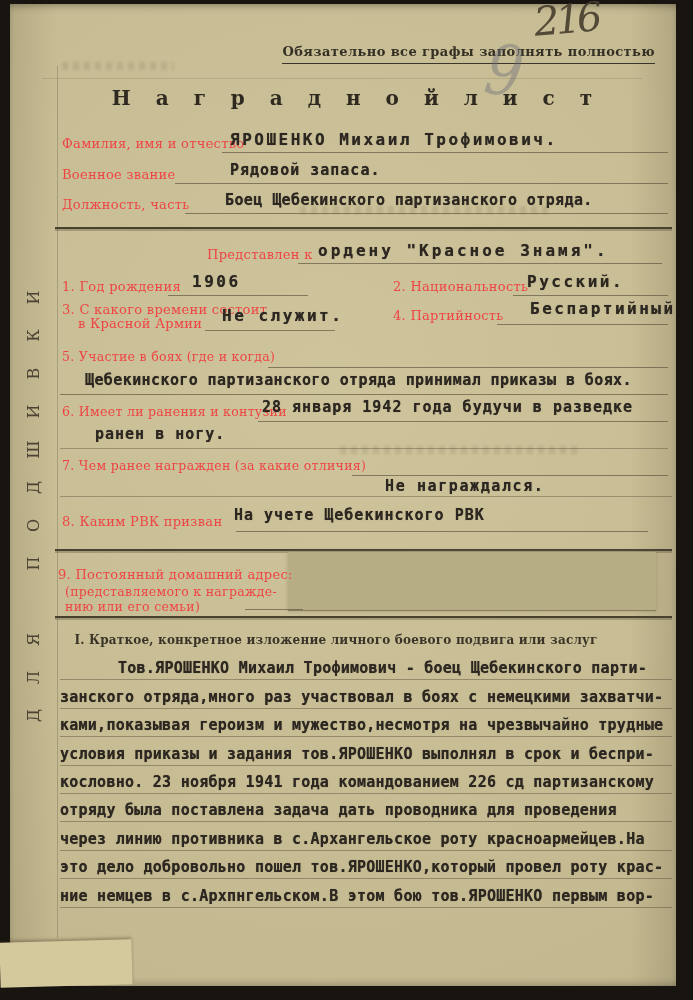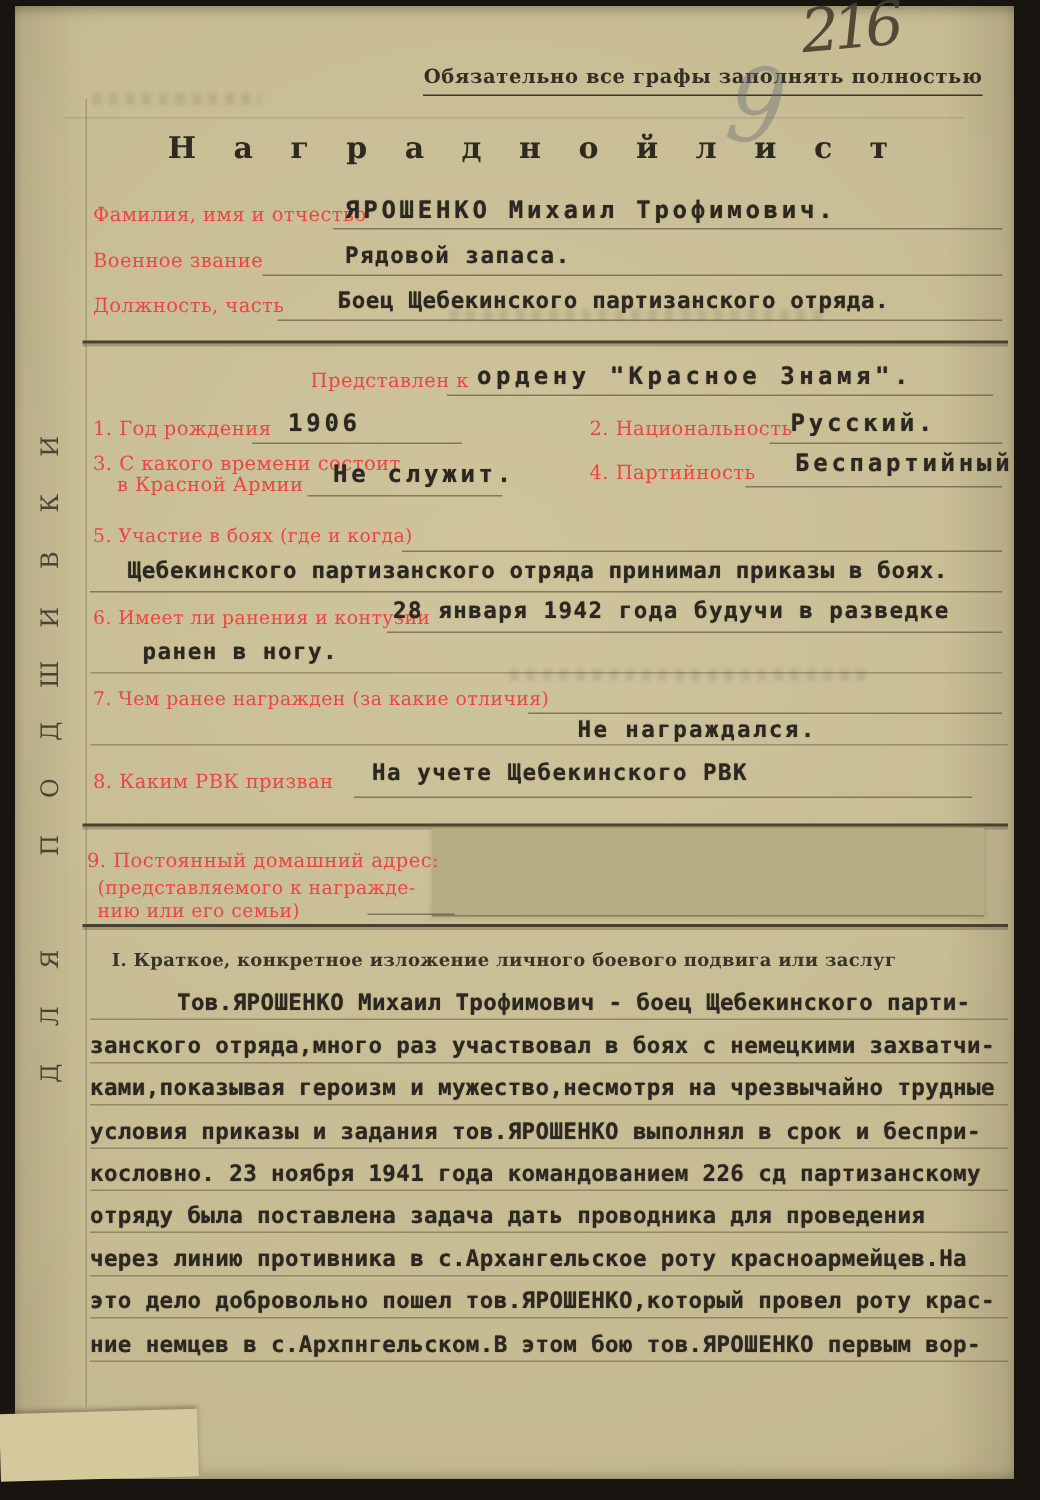--- a/index.html
+++ b/index.html
@@ -121,21 +121,21 @@
   <div class="rule" style="left:258px;top:421px;width:410px;"></div>
   <div class="ov typed" style="left:95px;top:425px;">ранен в ногу.</div>
   <div class="rule rule-faint" style="left:60px;top:448px;width:608px;"></div>
 
   <div class="ov lbl lbl-sm" style="left:62px;top:458px;">7. Чем ранее награжден (за какие отличия)</div>
   <div class="ov typed" style="left:385px;top:477px;letter-spacing:1.6px;">Не награждался.</div>
   <div class="rule" style="left:352px;top:475px;width:316px;"></div>
   <div class="rule rule-faint" style="left:60px;top:496px;width:612px;"></div>
 
   <div class="ov lbl" style="left:62px;top:514px;">8. Каким РВК призван</div>
-  <div class="ov typed" style="left:248px;top:506px;">На учете Щебекинского РВК</div>
+  <div class="ov typed" style="left:234px;top:506px;">На учете Щебекинского РВК</div>
   <div class="rule" style="left:236px;top:531px;width:412px;"></div>
 
   <div class="rule-thick" style="left:55px;top:549px;width:617px;"></div>
 
   <div class="patch"></div>
   <div class="ov lbl" style="left:58px;top:567px;">9. Постоянный домашний адрес:</div>
   <div class="ov lbl lbl-sm" style="left:65px;top:584px;">(представляемого к награжде-</div>
   <div class="ov lbl lbl-sm" style="left:65px;top:599px;">нию или его семьи)</div>
   <div class="rule" style="left:245px;top:609px;width:58px;"></div>
 

